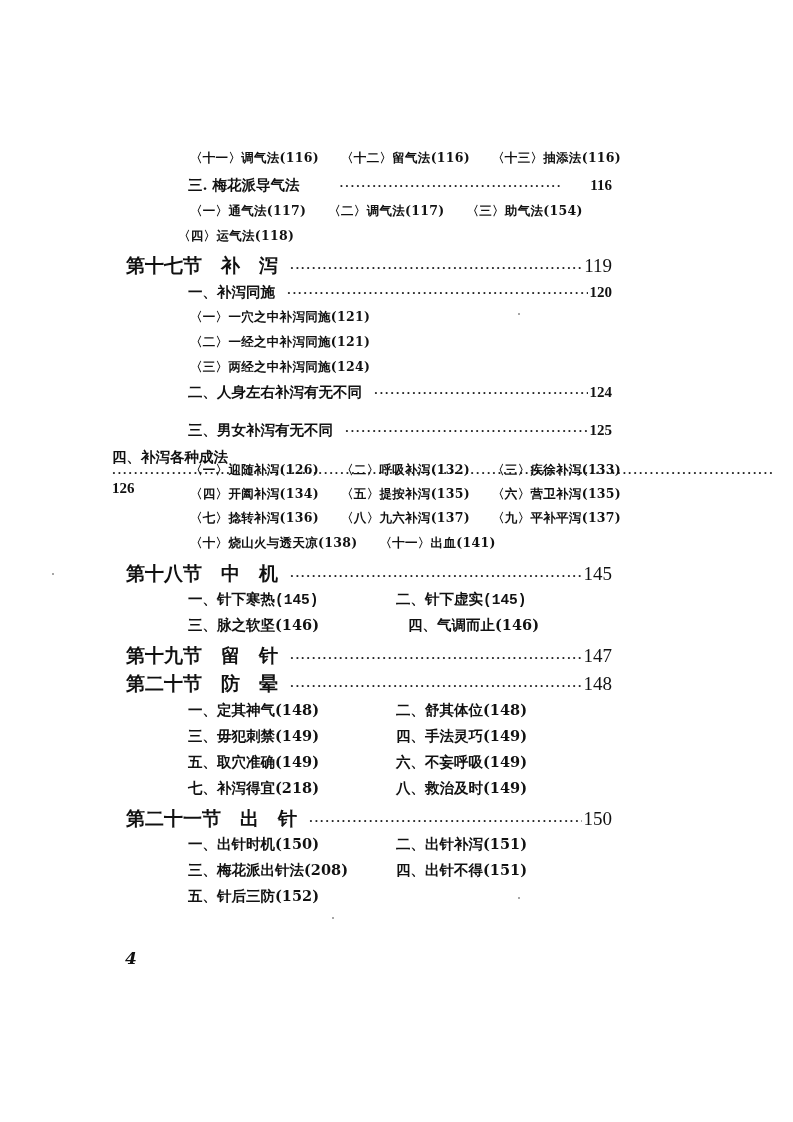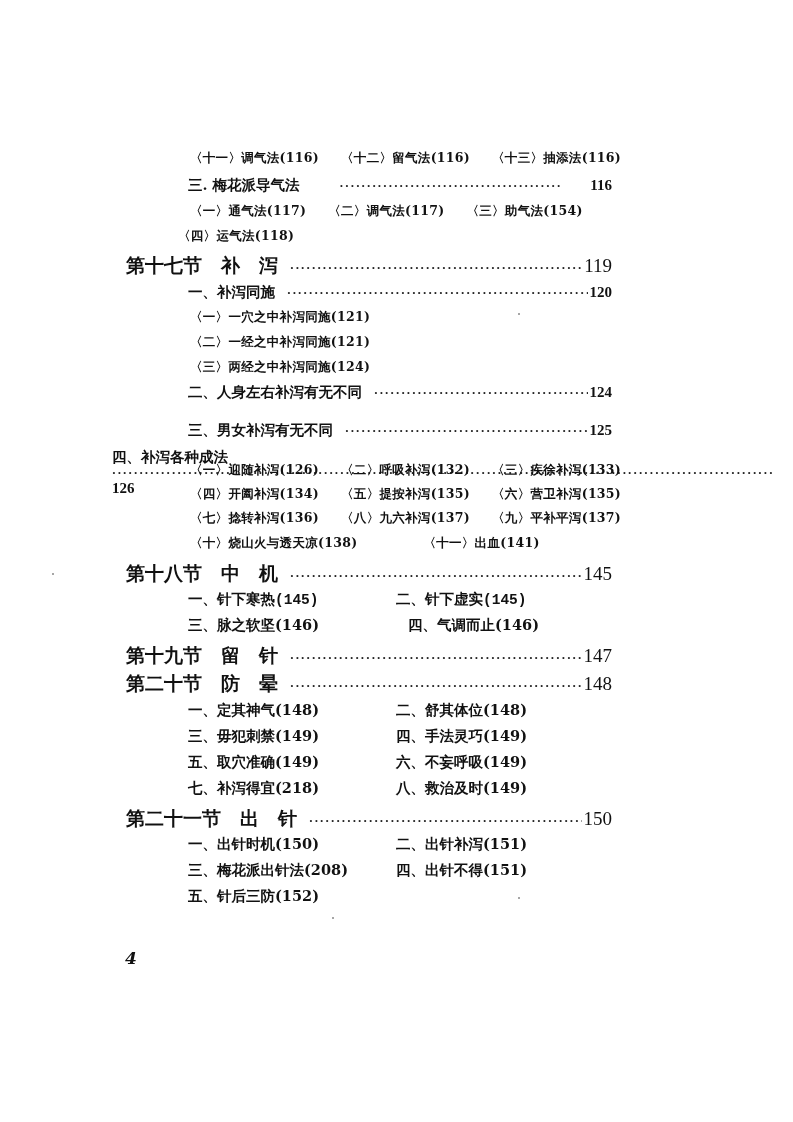--- a/index.html
+++ b/index.html
@@ -103,21 +103,21 @@
   <div class="line sub" style="left:190px; top:486px;">
     <span>〈四〉开阖补泻(134)</span>
     <span>〈五〉提按补泻(135)</span>
     <span>〈六〉营卫补泻(135)</span>
   </div>
   <div class="line sub" style="left:190px; top:510px;">
     <span>〈七〉捻转补泻(136)</span>
     <span>〈八〉九六补泻(137)</span>
     <span>〈九〉平补平泻(137)</span>
   </div>
-  <div class="line sub" style="left:190px; top:535px;gap:44px;">
+  <div class="line sub" style="left:190px; top:535px;">
     <span>〈十〉烧山火与透天凉(138)</span>
     <span>〈十一〉出血(141)</span>
   </div>
 
   <div class="line sec leader-row" style="top:561px; padding-left:126px; box-sizing:border-box;">
     <span class="label">第十八节　中　机</span>
     <span class="dots"></span>
     <span class="pg">145</span>
   </div>
 

